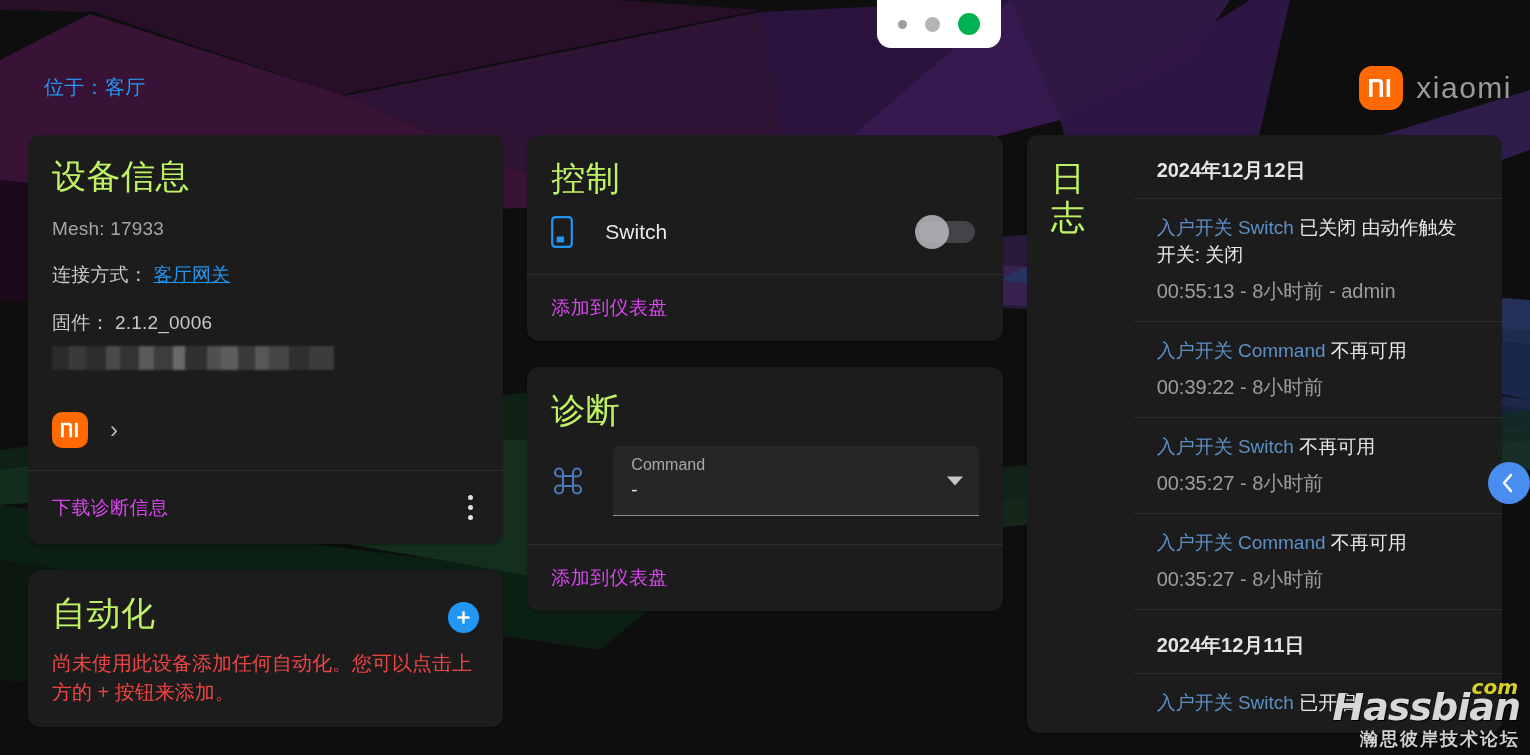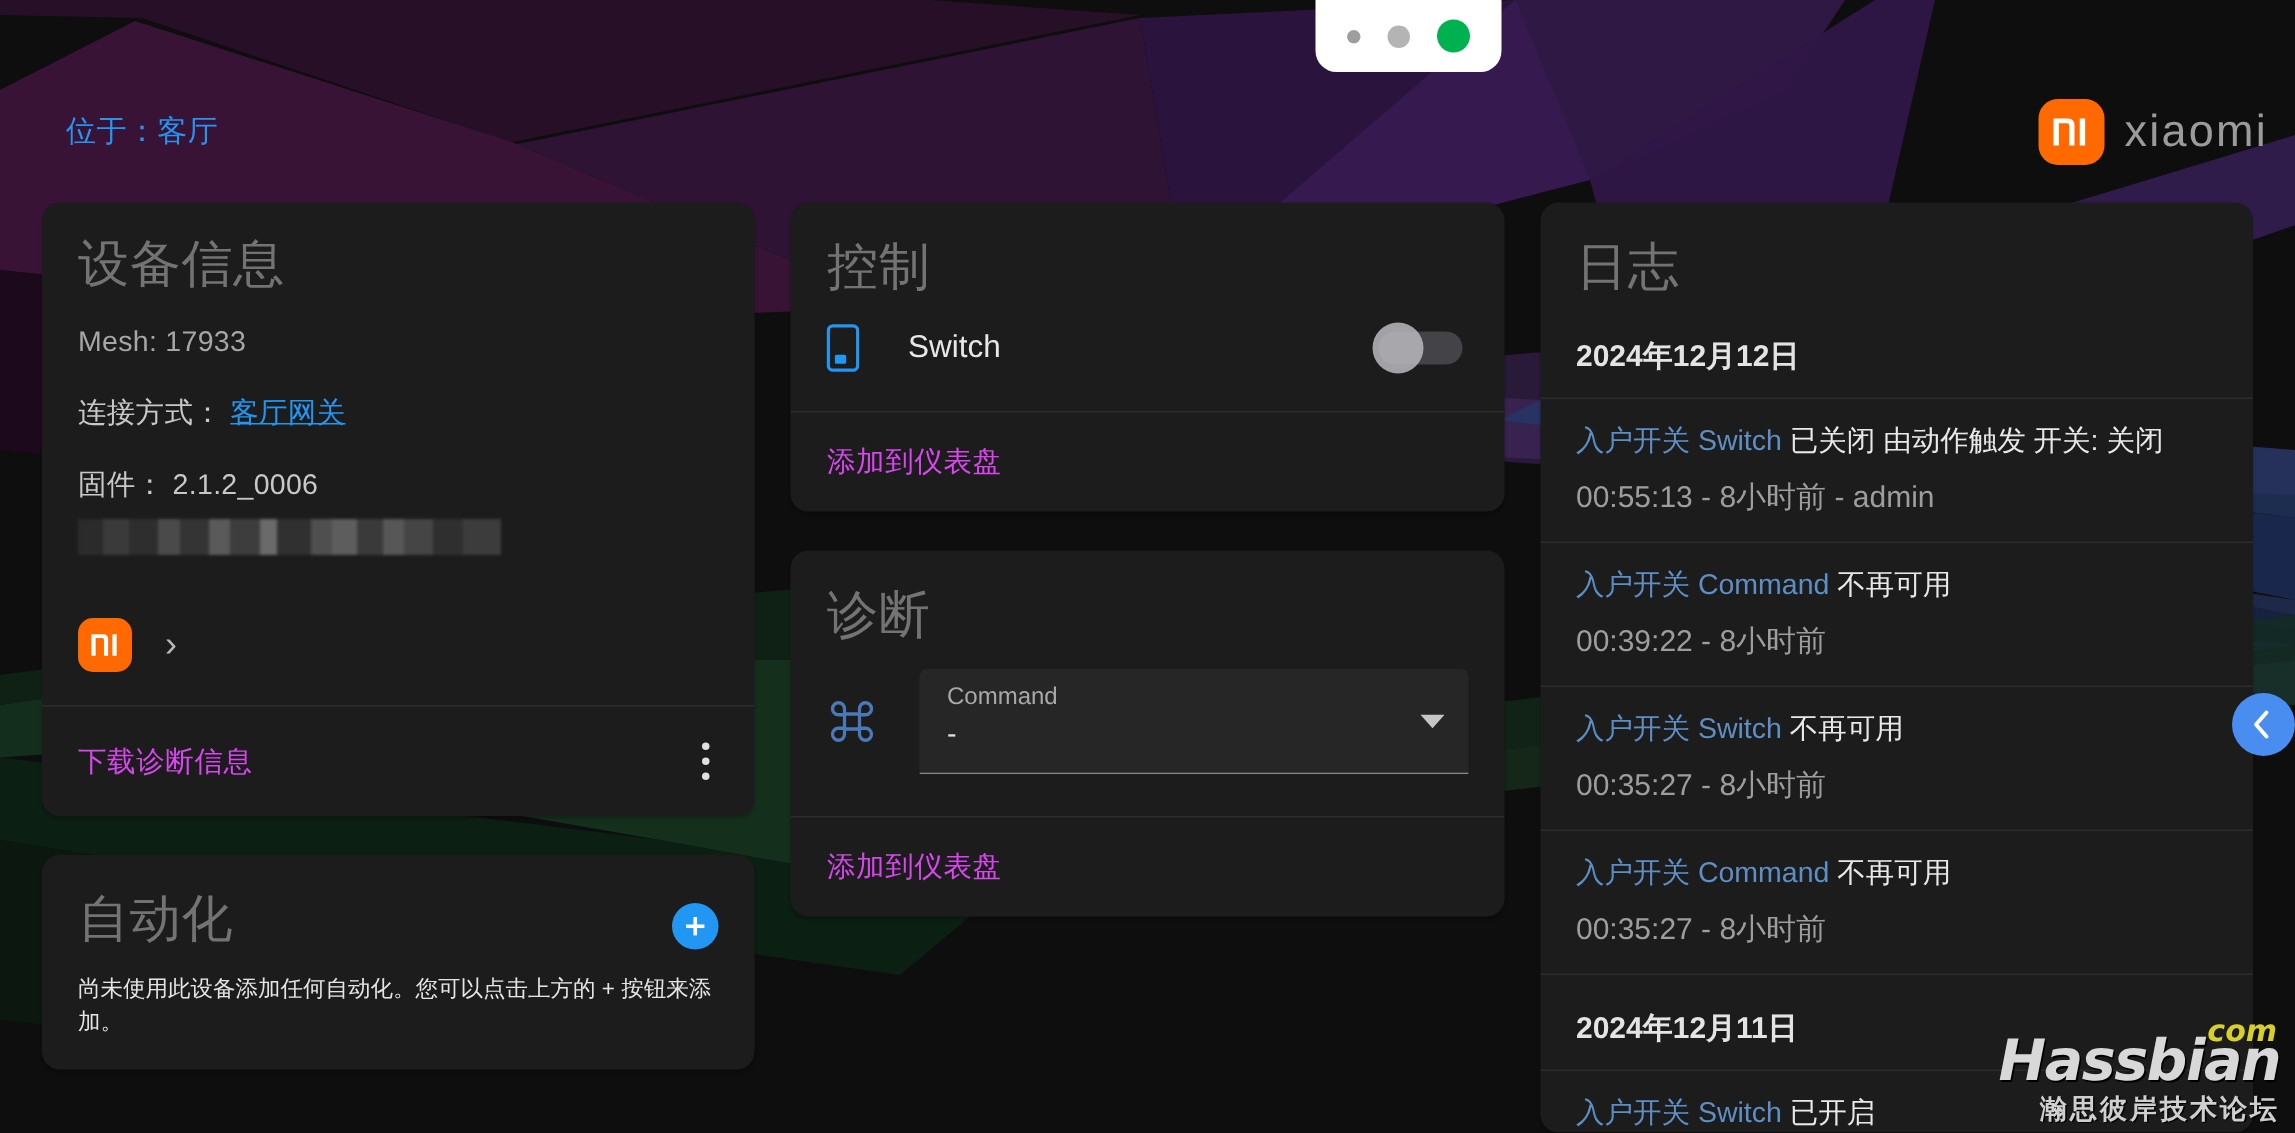--- a/index.html
+++ b/index.html
@@ -48,21 +48,21 @@
     display: flex; gap: 24px; padding: 0 28px; z-index: 10;
   }
   .col { width: 478px; display: flex; flex-direction: column; gap: 26px; }
 
   .card {
     background: #1c1c1c; border-radius: 12px; overflow: hidden;
     box-shadow: 0 2px 2px rgba(0,0,0,.2);
   }
   .card-pad { padding: 24px 24px 20px 24px; }
   .card-title {
-    color: #737373; font-size: 34px; font-weight: 400; line-height: 1.15;
+    color: #bef264; font-size: 34px; font-weight: 400; line-height: 1.15;
     letter-spacing: .5px;
   }
 
   
   .dev-body { padding: 22px 24px 0 24px; }
   .dev-line { color: #c8c8c8; font-size: 19px; margin-top: 22px; letter-spacing: .2px; }
   .dev-line.muted { color: #a6a6a6; }
   .dev-line a { color: #2196f3; text-decoration: underline; cursor: pointer; }
   .masked {
     margin-top: 10px; height: 24px; width: 282px;
@@ -95,21 +95,21 @@
   .kebab i { width: 5px; height: 5px; border-radius: 50%; background: #e0e0e0; display: block; }
 
   
   .auto-head { display: flex; align-items: flex-start; justify-content: space-between; }
   .fab-add {
     width: 31px; height: 31px; border-radius: 50%; background: #2196f3;
     display: flex; align-items: center; justify-content: center; cursor: pointer;
     margin-top: 8px;
   }
   .fab-add svg { display: block; }
-  .auto-text { color: #e5e5e5; font-size: 15px; line-height: 1.45; margin-top: 16px; }
+  .auto-text { color: #ef4444; font-size: 20px; line-height: 1.45; margin-top: 16px; }
 
   
   .ctl-row { display: flex; align-items: center; padding: 18px 24px 26px 24px; }
   .ctl-icon { width: 46px; flex: 0 0 auto; display: flex; align-items: center; }
   .ctl-name { color: #e8e8e8; font-size: 21px; flex: 1; padding-left: 8px; }
   .toggle {
     width: 56px; height: 22px; border-radius: 11px;
     background: rgba(180,180,200,.26); position: relative; cursor: pointer;
     flex: 0 0 auto; margin-right: 4px;
   }
@@ -129,21 +129,21 @@
   }
   .select-label { color: #a8a8a8; font-size: 16px; }
   .select-value { color: #e2e2e2; font-size: 19px; margin-top: 5px; }
   .select-caret {
     position: absolute; right: 16px; top: 50%; transform: translateY(-50%);
     width: 0; height: 0; border-left: 8px solid transparent;
     border-right: 8px solid transparent; border-top: 9px solid #c6c6c6;
   }
 
   
-  .log-card { display: flex; flex-direction: column; max-height: 620px; overflow: hidden; }
+  .log-card { display: flex; flex-direction: row; max-height: 620px; overflow: hidden; }
   .log-date {
     color: #e4e4e4; font-size: 20px; font-weight: bold;
     padding: 22px 24px 14px 24px;
   }
   .log-item { border-top: 1px solid #2b2b2b; padding: 16px 24px 16px 24px; }
   .log-msg { font-size: 19px; color: #e8e8e8; line-height: 1.42; }
   .log-msg .ent { color: #5d8fc4; }
   .log-time { color: #9d9d9d; font-size: 20px; margin-top: 9px; }
 
   

